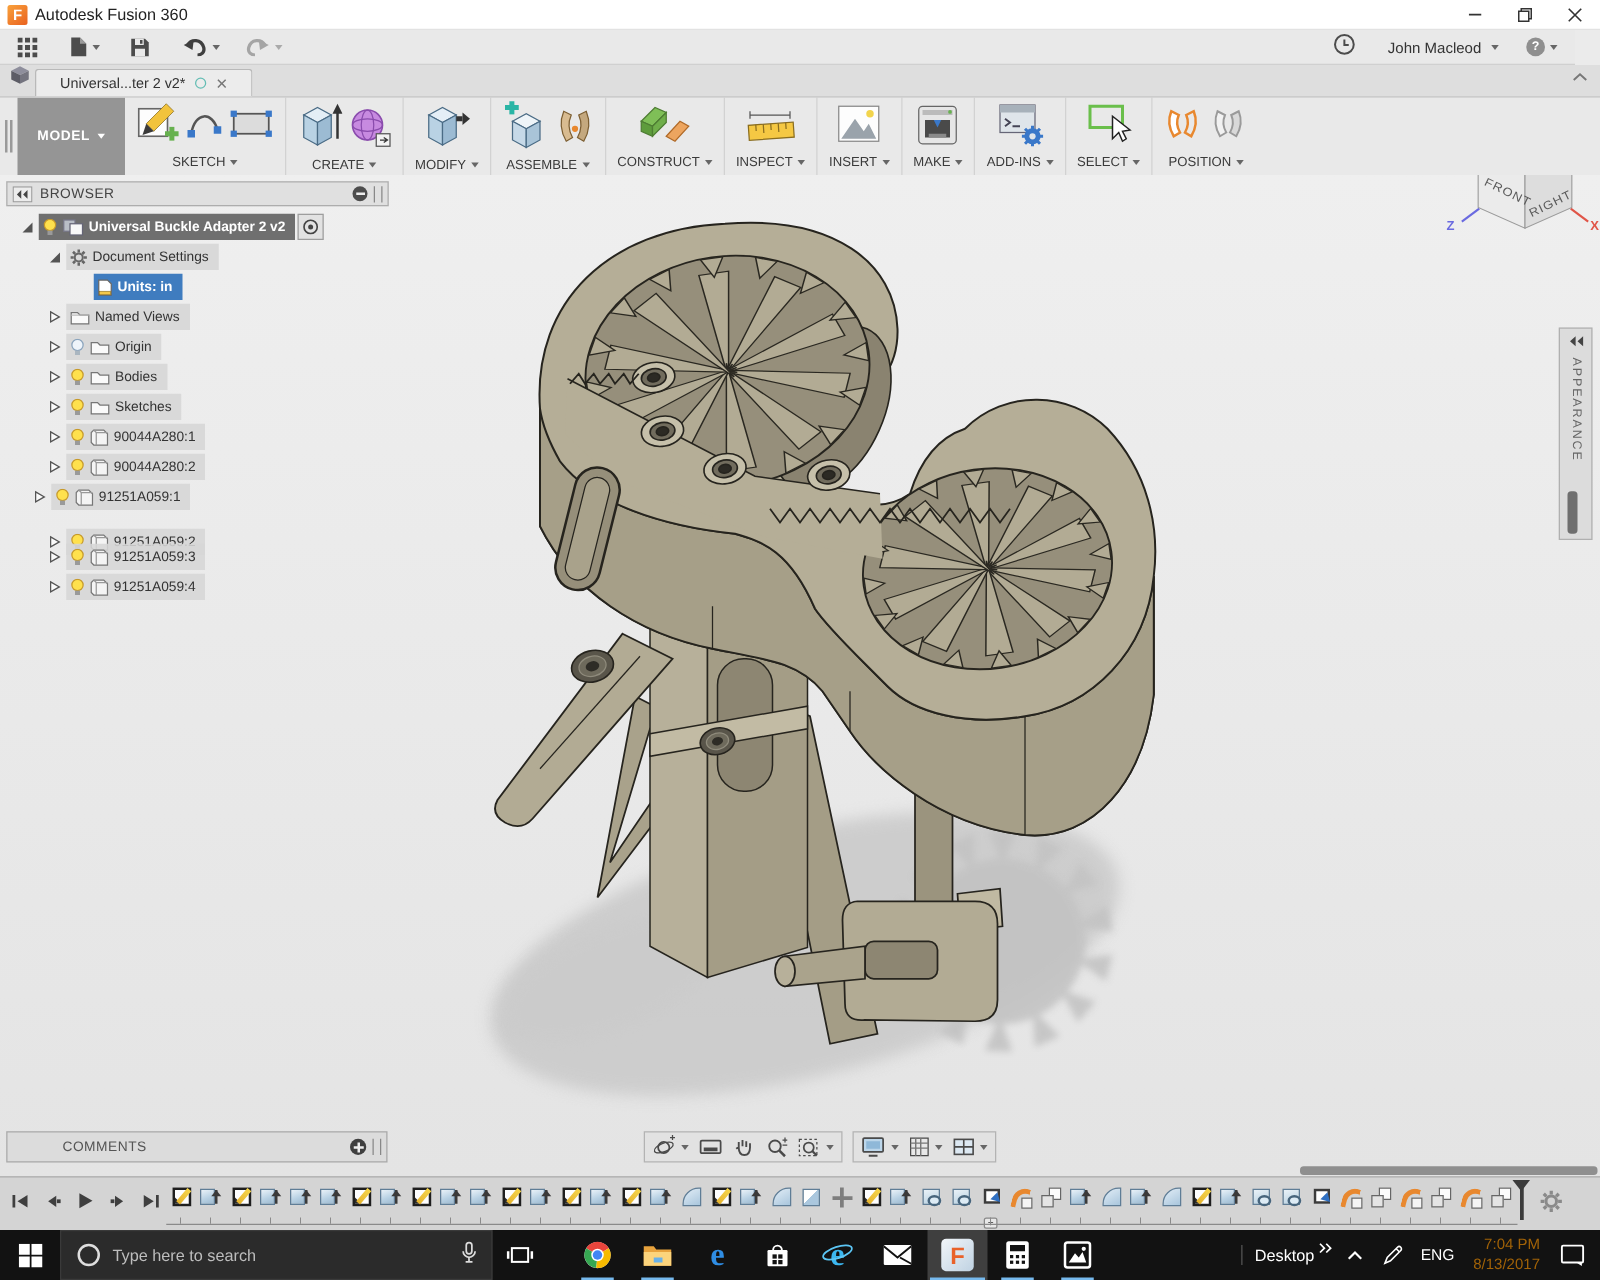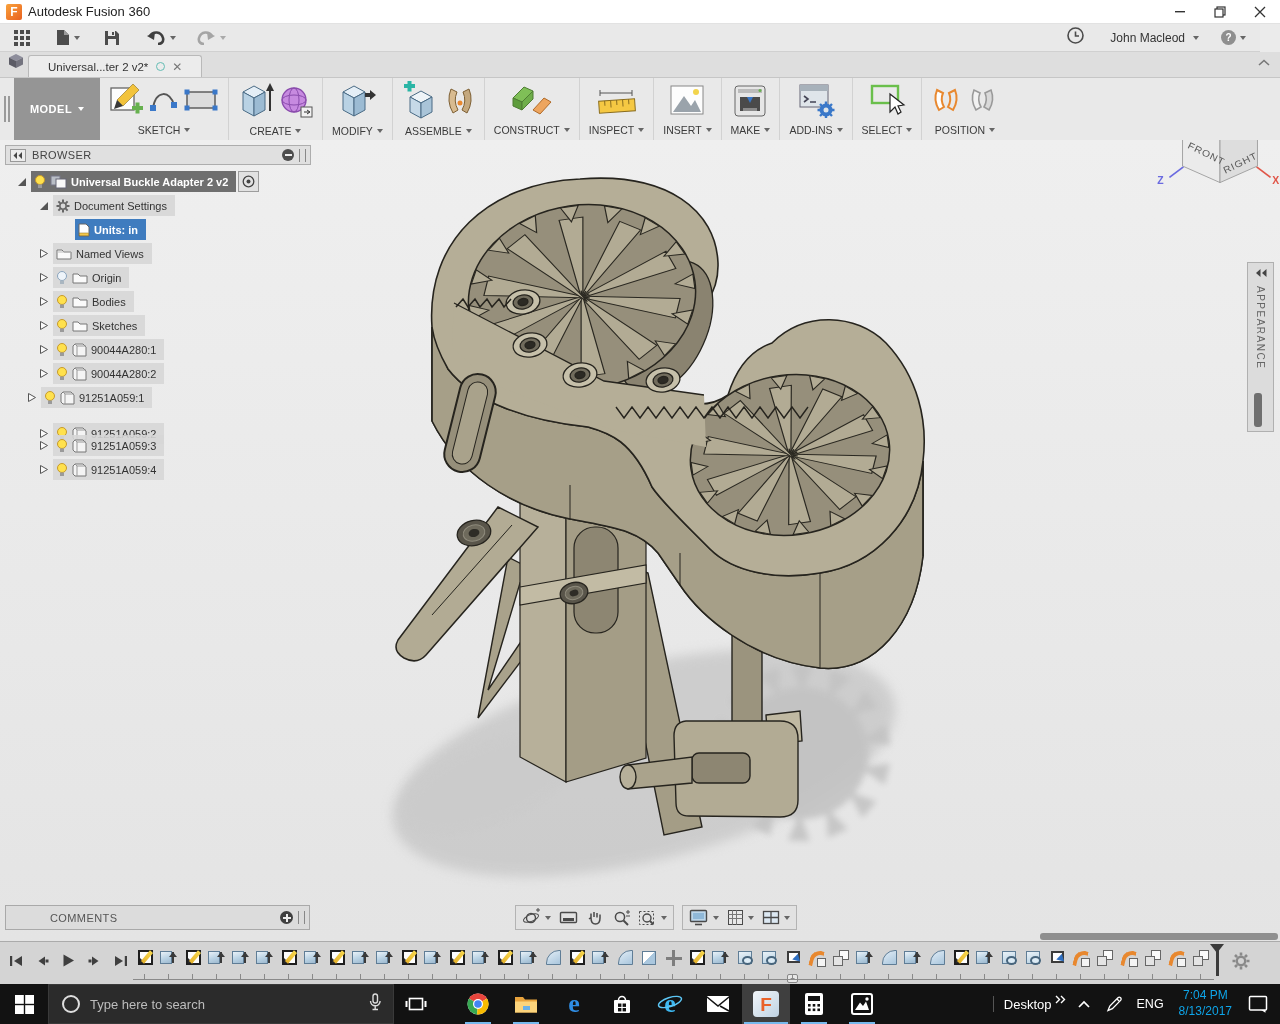--- a/index.html
+++ b/index.html
@@ -115,21 +115,21 @@
 .app-cell{width:48px;display:flex;align-items:center;justify-content:center;position:relative}
 .app-cell.running::after{content:'';position:absolute;left:11px;bottom:0;width:26px;height:2px;background:#76b9ed}
 .app-cell.active{background:#3f3f3f}
 .app-cell.active::after{left:2px;width:44px}
 #tb-right{margin-left:auto;display:flex;align-items:center}
 #tb-divider{width:1px;height:16px;background:#555;margin-right:10px}
 #desktop-label{color:#fff;font-size:13px}
 #overflow-chevrons{color:#fff;margin:-10px 4px 0 3px}
 .tray-btn{display:flex;align-items:center;justify-content:center;padding:0 7px;height:40px}
 #lang-label{color:#fff;font-size:12.5px;padding:0 7px}
-#clock-block{color:#0ea5e9;font-size:12px;text-align:center;line-height:1.3;padding:0 8px}
+#clock-block{color:#a16207;font-size:12px;text-align:right;line-height:1.3;padding:0 8px}
 #action-center{padding:0 12px 0 8px}
 </style>
 </head>
 <body>
 
 <div id="titlebar">
   <div id="fusion-logo">F</div>
   <span id="title-text">Autodesk Fusion 360</span>
   <div class="win-btns">
     <div class="win-btn">

